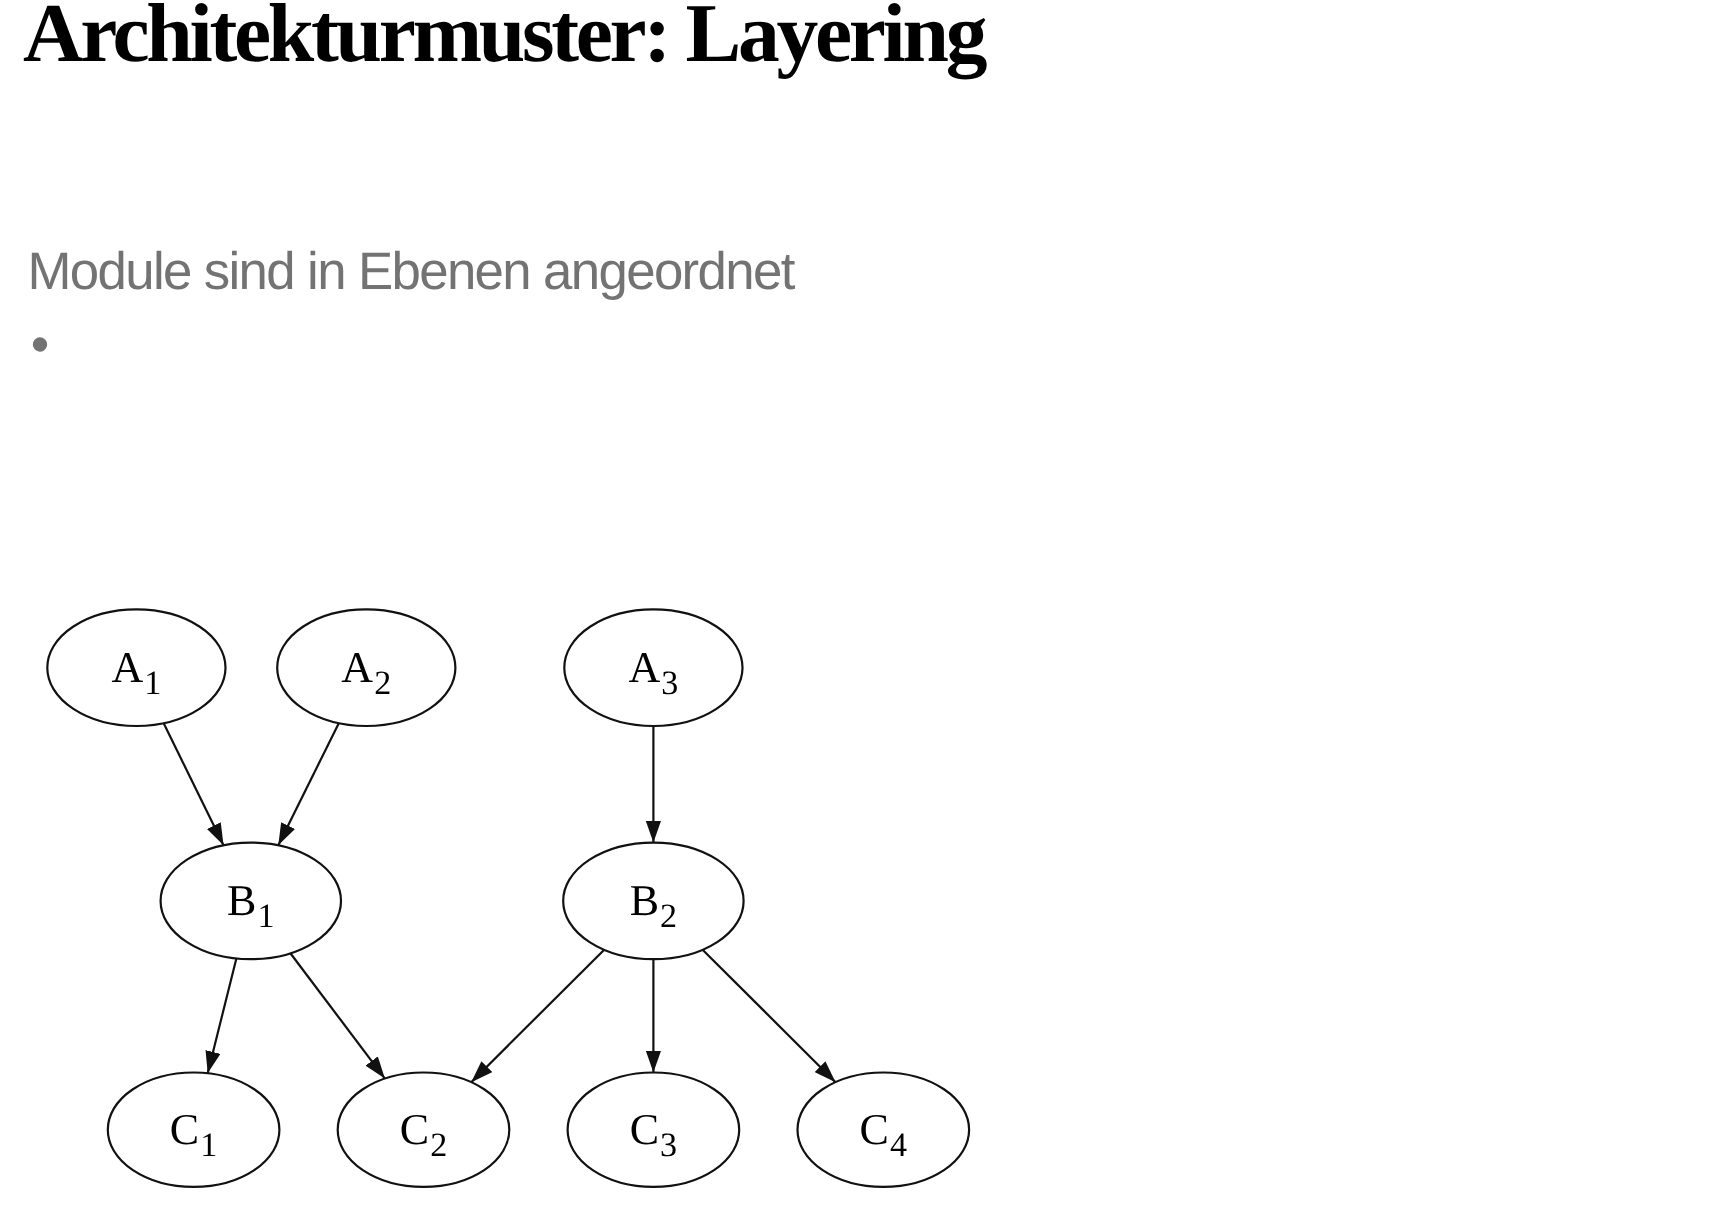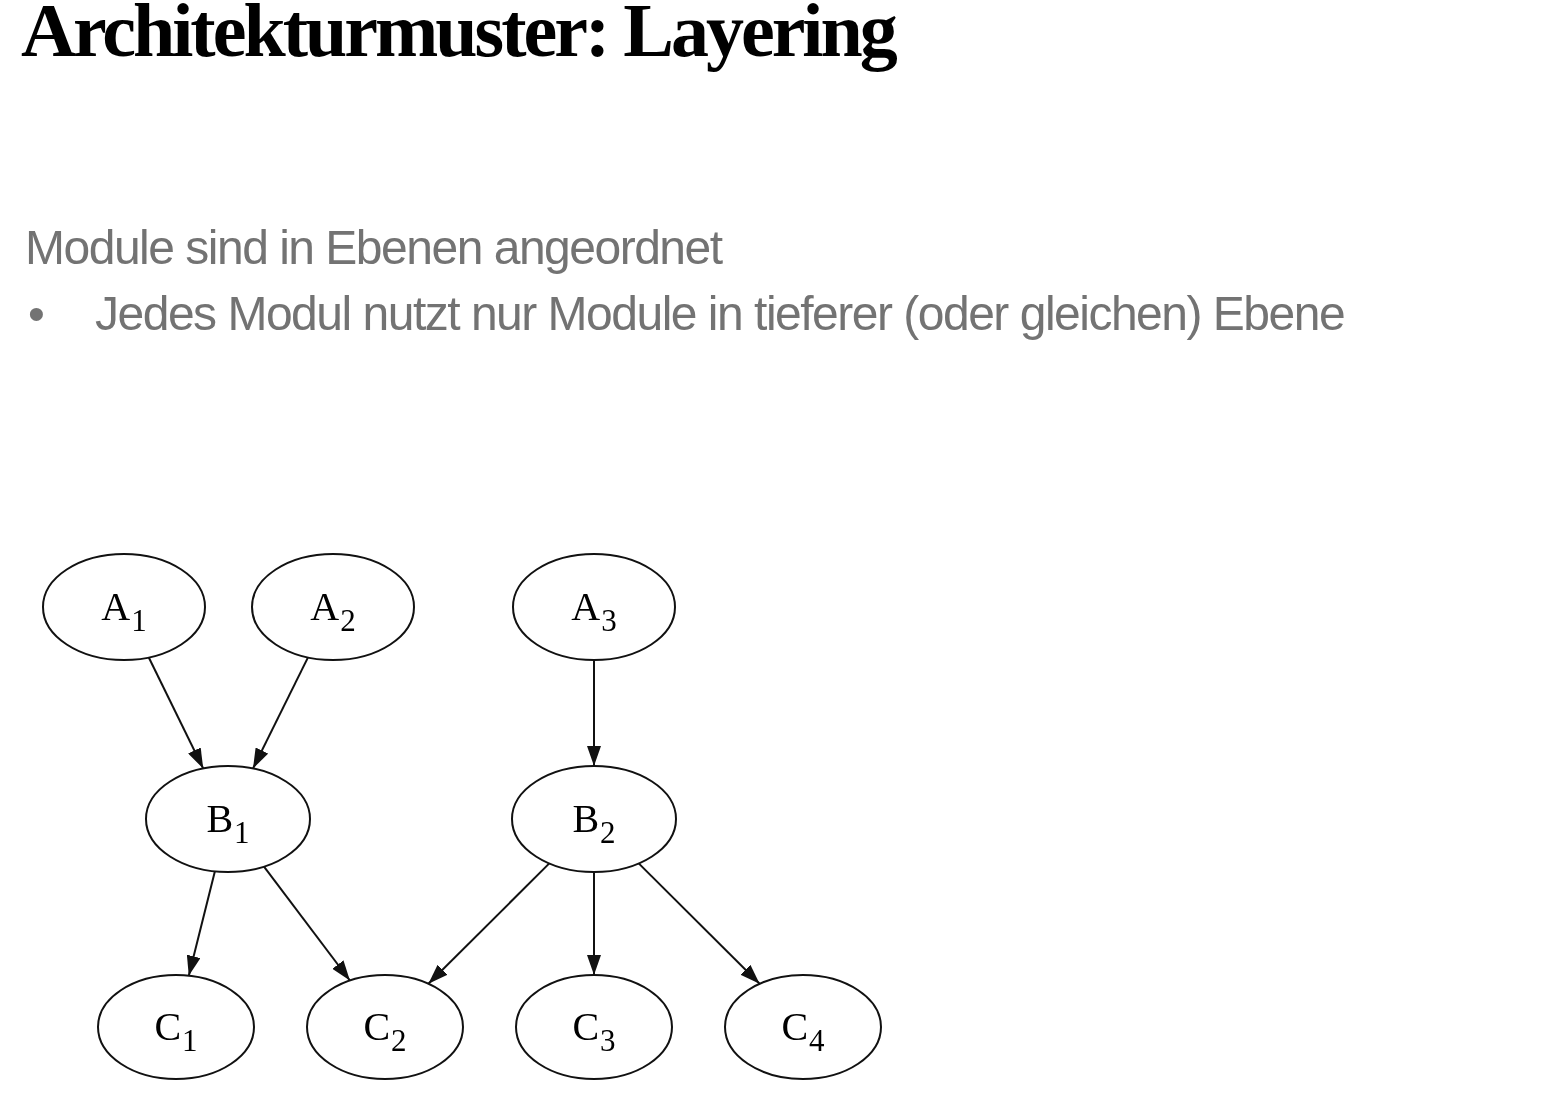--- a/index.html
+++ b/index.html
@@ -69,21 +69,20 @@
 </style>
 </head>
 <body>
 
 <h1 class="slide-title">Architekturmuster: Layering</h1>
 
 <div class="body-text">
   <div>Module sind in Ebenen angeordnet</div>
   <div class="bullet-line">
     <span class="bullet-marker">•</span>
-    <span>Jedes Modul nutzt nur Module in tieferer (oder gleichen) Ebene</span>
   </div>
 </div>
 
 <svg class="diagram-svg" viewBox="0 0 1562 1112" xmlns="http://www.w3.org/2000/svg">
   <defs>
     <marker id="arrowhead" markerWidth="10" markerHeight="7" refX="10" refY="3.5" orient="auto" markerUnits="strokeWidth">
       <path d="M0,0 L10,3.5 L0,7 Z" fill="#111111"></path>
     </marker>
   </defs>
   <g id="edges-layer">

